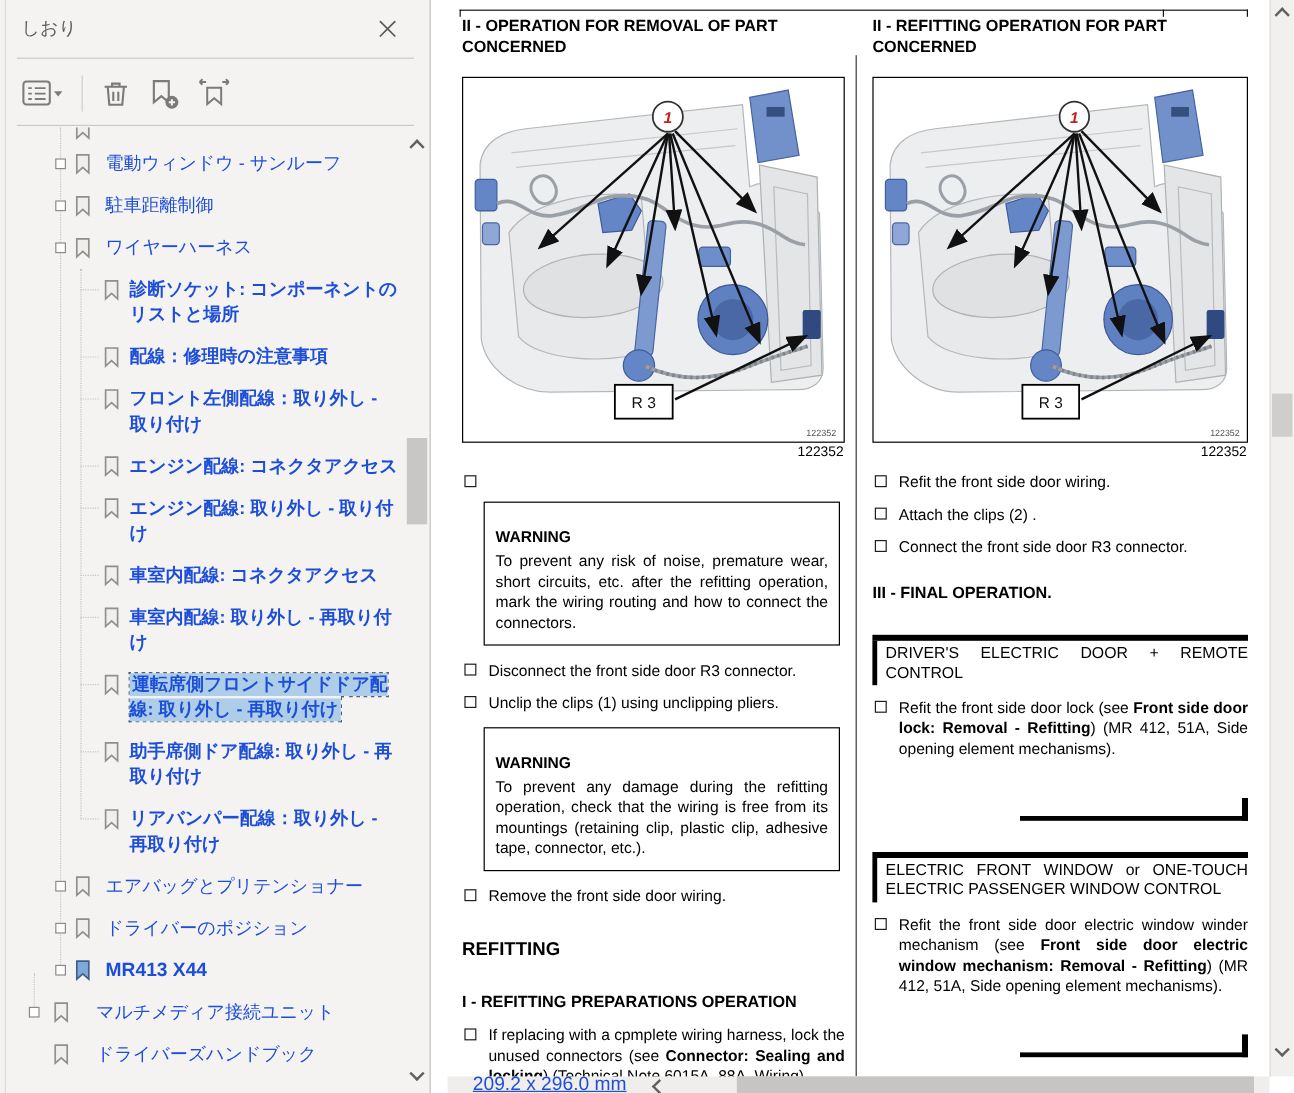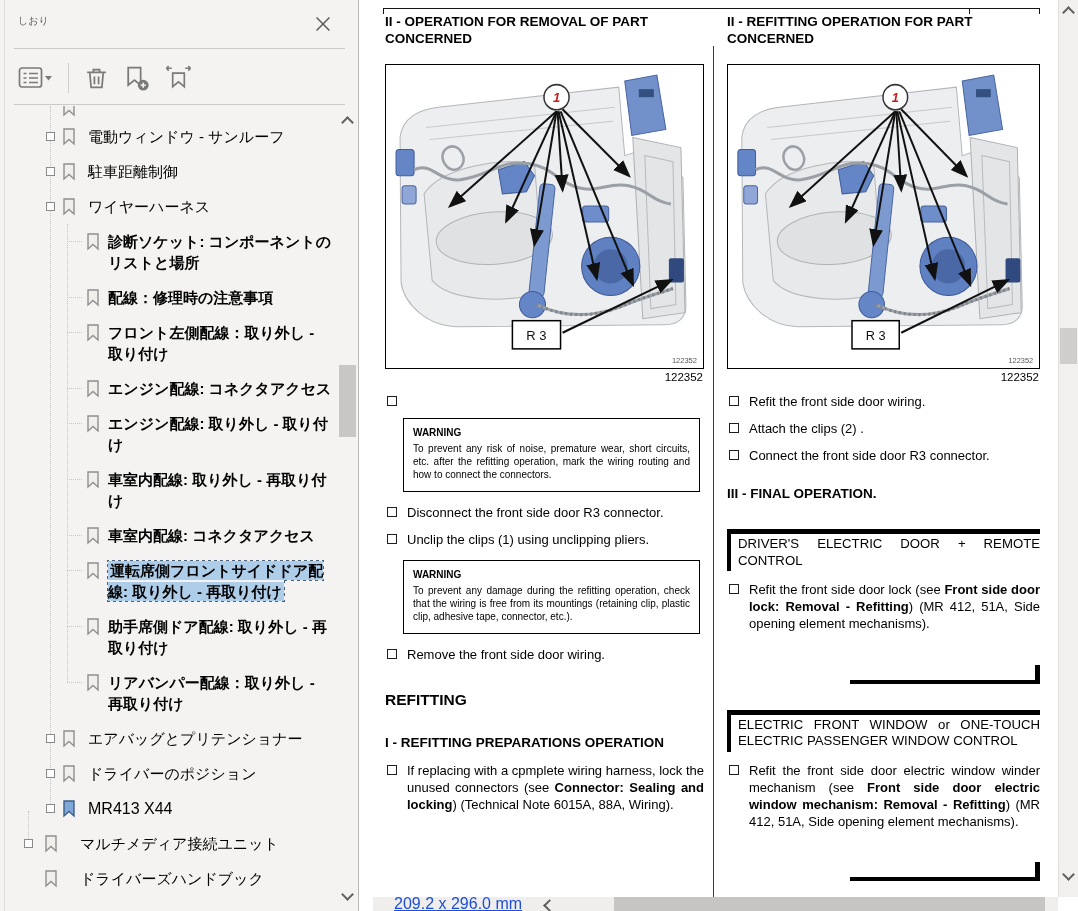--- a/index.html
+++ b/index.html
@@ -7,45 +7,45 @@
     width:1078px;height:911px;position:relative;overflow:hidden;
     font-family:"Liberation Sans","DejaVu Sans",sans-serif;
     background:#ffffff;
   }
   
   #sidebar{
     position:absolute;left:0;top:0;width:358px;height:911px;
     background:#f4f3f1;border-right:1px solid #b9b9b9;
   }
   #sidebar .edge-line{position:absolute;left:4px;top:0;bottom:0;width:1px;background:#dddcda;}
-  .sb-title{position:absolute;left:18px;top:14px;font-size:10px;color:#5c5c5c;}
+  .sb-title{position:absolute;left:18px;top:14px;font-size:15px;color:#5c5c5c;}
   .sb-close{position:absolute;right:24px;top:13px;width:22px;height:22px;cursor:pointer;}
   .sdiv{position:absolute;left:14px;right:13px;height:1px;background:#cbcac8;}
   .sb-toolbar{position:absolute;left:18px;top:56px;height:44px;display:flex;align-items:center;}
   .tbtn{margin-right:12px;display:inline-flex;align-items:center;}
   .tsep{width:1px;height:30px;background:#cfcecb;margin:0 14px 0 2px;}
   
   #bmlist{position:absolute;left:0;top:106px;right:0;bottom:0;overflow:hidden;}
   .tl{position:absolute;width:0;border-left:1px dotted #c7c5c2;}
-  .bm-row{position:relative;padding:7px 26px 7px 88px;line-height:21px;font-size:15px;color:#000000;cursor:default;}
+  .bm-row{position:relative;padding:7px 26px 7px 88px;line-height:21px;font-size:15px;color:#1d4ed8;cursor:default;}
   .bm-row.lvl3{padding-left:108px;font-weight:bold;}
   .bm-row.lvl1{padding-left:80px;}
   .bm-row.partial{height:13px;padding:0;overflow:hidden;}
   .expander{position:absolute;left:46px;top:13px;width:9px;height:9px;border:1px solid #8a8a8a;background:#fdfdfd;box-sizing:border-box;}
   .lvl1 .expander{left:24px;}
   .bm-icon{position:absolute;left:59px;top:6px;width:20px;height:23px;}
   .bm-icon path{fill:#f1efec;stroke:#8f8f8f;stroke-width:1.4;}
   .bm-icon.open path{fill:#7fa8d9;stroke:#3e5f8a;}
   .lvl3 .bm-icon{left:83px;}
   .lvl1 .bm-icon{left:41px;}
   .partial .bm-icon{top:-10px;left:59px;}
   .lvl3::before{content:"";position:absolute;left:67px;top:17px;width:15px;border-top:1px dotted #c7c5c2;}
   .bm-label{display:inline;}
   .bm-label.selected{background:#aecde8;outline:1px dotted #46627c;padding:1px 2px;}
-  .bm-label.bold{font-weight:normal;font-size:16px;}
+  .bm-label.bold{font-weight:bold;font-size:16px;}
   
   .sb-scroll-thumb{position:absolute;left:339px;top:365px;width:17px;height:72px;background:#c9c7c5;}
   
   .chev{display:inline-block;width:7px;height:7px;border-left:2px solid #606060;border-top:2px solid #606060;}
   .chev.up{transform:rotate(45deg);}
   .chev.down{transform:rotate(225deg);}
   .chev.left{transform:rotate(-45deg);}
   .chev-pos{position:absolute;}
   
   #collapse-handle{position:absolute;left:360px;top:448px;width:0;height:0;
@@ -62,21 +62,21 @@
   .dh2+.dh2, .li+.dh2{margin-top:22px;}
   .dh1{font-weight:bold;font-size:15.5px;margin:28px 0 0;}
   .dh1+.dh2{margin-top:26px;}
   .figwrap{margin-top:16px;}
   .fig{border:1.2px solid #000;height:303px;position:relative;background:#fff;overflow:hidden;}
   .fig svg{display:block;width:100%;height:100%;}
   .fig-cap{text-align:right;font-size:11.5px;margin:2px 1px 4px 0;}
   .li{display:flex;margin-top:10px;font-size:13px;line-height:1.32;}
   .bullet{flex:0 0 auto;width:8px;height:8px;border:1.4px solid #1e1e1e;margin:3px 10px 0 2px;box-sizing:content-box;}
   .litext{flex:1;text-align:justify;}
-  .warn{border:1.2px solid #000;margin:12px 4px 12px 18px;padding:7px 9px 9px;font-size:10px;line-height:1.32;}
+  .warn{border:1.2px solid #000;margin:12px 4px 12px 18px;padding:20px 9px 9px;font-size:13px;line-height:1.32;}
   .warn b{display:block;margin-bottom:3px;}
   .warn .wtext{text-align:justify;}
   .sec{border-top:5px solid #000;margin-top:26px;}
   .sec .inner{border-left:4px solid #000;padding:2px 0 2px 7px;font-size:13.2px;line-height:1.25;text-align:justify;}
   .endmark{height:15px;width:185px;margin:32px 0 0 auto;border-right:5px solid #000;border-bottom:4px solid #000;}
   .endmark+.li{margin-top:14px;}
   
   .vscroll{position:absolute;left:699px;top:0;width:20px;bottom:14px;background:#f1f0ee;border-left:1px solid #dedddb;}
   .vthumb{position:absolute;left:701px;top:328px;width:17px;height:36px;background:#cfcecc;}
   
@@ -156,24 +156,24 @@
           <path d="M5 2.5h10v15l-5-4.5-5 4.5z"></path>
         </svg><span class="bm-label">フロント左側配線：取り外し - 取り付け</span></div>
       <div class="bm-row lvl3"><svg class="bm-icon " viewBox="0 0 20 20">
           <path d="M5 2.5h10v15l-5-4.5-5 4.5z"></path>
         </svg><span class="bm-label">エンジン配線: コネクタアクセス</span></div>
       <div class="bm-row lvl3"><svg class="bm-icon " viewBox="0 0 20 20">
           <path d="M5 2.5h10v15l-5-4.5-5 4.5z"></path>
         </svg><span class="bm-label">エンジン配線: 取り外し - 取り付け</span></div>
       <div class="bm-row lvl3"><svg class="bm-icon " viewBox="0 0 20 20">
           <path d="M5 2.5h10v15l-5-4.5-5 4.5z"></path>
+        </svg><span class="bm-label">車室内配線: コネクタアクセス</span></div>
+      <div class="bm-row lvl3"><svg class="bm-icon " viewBox="0 0 20 20">
+          <path d="M5 2.5h10v15l-5-4.5-5 4.5z"></path>
         </svg><span class="bm-label">車室内配線: 取り外し - 再取り付け</span></div>
-      <div class="bm-row lvl3"><svg class="bm-icon " viewBox="0 0 20 20">
-          <path d="M5 2.5h10v15l-5-4.5-5 4.5z"></path>
-        </svg><span class="bm-label">車室内配線: コネクタアクセス</span></div>
       <div class="bm-row lvl3"><svg class="bm-icon " viewBox="0 0 20 20">
           <path d="M5 2.5h10v15l-5-4.5-5 4.5z"></path>
         </svg><span class="bm-label selected">運転席側フロントサイドドア配線: 取り外し - 再取り付け</span></div>
       <div class="bm-row lvl3"><svg class="bm-icon " viewBox="0 0 20 20">
           <path d="M5 2.5h10v15l-5-4.5-5 4.5z"></path>
         </svg><span class="bm-label">助手席側ドア配線: 取り外し - 再取り付け</span></div>
       <div class="bm-row lvl3"><svg class="bm-icon " viewBox="0 0 20 20">
           <path d="M5 2.5h10v15l-5-4.5-5 4.5z"></path>
         </svg><span class="bm-label">リアバンパー配線：取り外し - 再取り付け</span></div>
       <div class="bm-row lvl2"><span class="expander"></span><svg class="bm-icon " viewBox="0 0 20 20">

